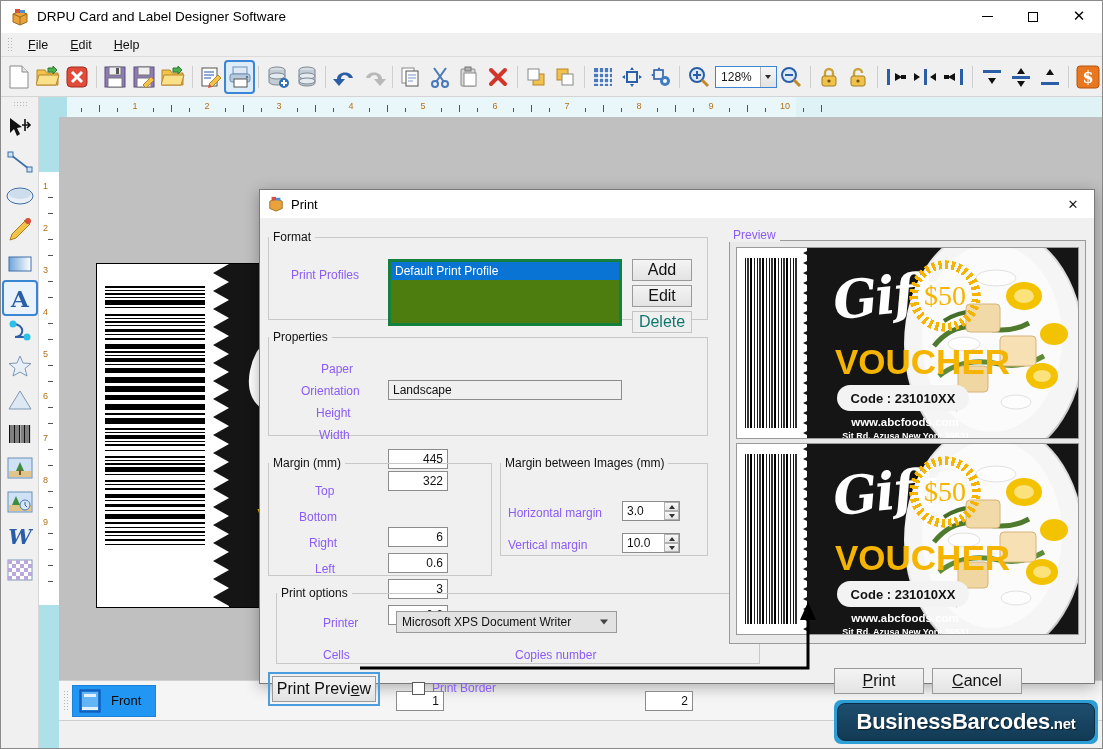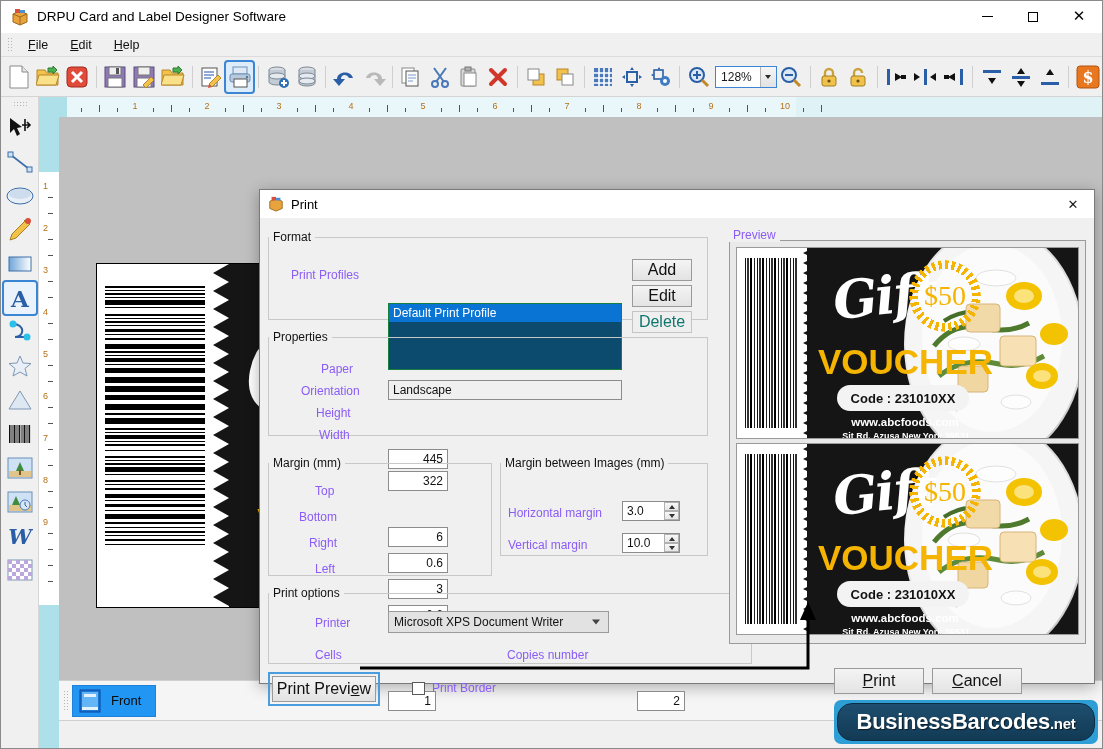--- a/index.html
+++ b/index.html
@@ -133,21 +133,21 @@
   }
   .ptab .bookicon { width:26px; height:26px; position:relative;}
   .statusbar { height:28px; flex:0 0 28px; background:#f0f0f0; border-top:1px solid #cfcfcf;}
   
   .brand {
     position:absolute; right:4px; bottom:4px; width:264px; height:44px;
     background:#2e9fd6; border-radius:7px; padding:3px;
   }
   .brand-inner {
     width:100%; height:100%; background:linear-gradient(#1e4e6e,#123a55);
-    border-radius:15px; display:flex; align-items:center; justify-content:center;
+    border-radius:8px; display:flex; align-items:center; justify-content:center;
     border:1px solid #0d2d45;
   }
   .brand-inner span { color:#fff; font-size:22px; font-weight:bold; letter-spacing:-.3px;
     text-shadow:1px 1px 1px rgba(0,0,0,.6);}
   .brand-inner span .tld { font-size:15px; }
   
   .dlg {
     position:absolute; left:258px; top:188px; width:836px; height:495px;
     background:#f0f0f0; border:1px solid #7a7a7a;
     box-shadow:0 3px 14px rgba(0,0,0,.30);
@@ -178,21 +178,21 @@
   .num { text-align:right;margin-top:47px; }
   .btn {
     background:linear-gradient(#f4f4f4,#e3e3e3);
     border:1px solid #9a9a9a; font-size:16px; color:#111;
     font-family:"Liberation Sans", sans-serif;
     display:flex; align-items:center; justify-content:center;
   }
   .btn.disabled { color:#0f766e; background:#efefef; border-color:#c4c4c4;}
   .btn u { text-decoration:underline;}
   .listbox {
-    border:1px solid #15803d; background:#0c4a6e; position:absolute;margin-top:44px;
+    border:3px solid #15803d; background:#4d7c0f; position:absolute;
   }
   .listbox .sel-item { background:#0a74d4; color:#fff; font-size:12px; padding:2px 4px;}
   .combo {
     border:1px solid #9a9a9a; background:#e2e2e2; height:22px; font-size:12px;
     display:flex; align-items:center; padding-left:5px; position:relative; color:#111;
   }
   .combo .cv { position:absolute; right:8px; top:50%; transform:translateY(-50%);
     border-left:4px solid transparent; border-right:4px solid transparent; border-top:5px solid #444;}
   .spin { position:relative; }
   .spin .sbtns { position:absolute; right:1px; top:1px; width:15px; height:18px;
@@ -220,21 +220,21 @@
   .v-gift { position:absolute; left:96px; top:22px; font-family:"DejaVu Serif", serif;
      font-style:italic; font-weight:bold; font-size:52px; color:#fff; line-height:1;
      transform:rotate(-6deg); letter-spacing:-2px;}
   .v-circle { position:absolute; left:172px; top:12px; width:72px; height:72px; border-radius:50%;
      background:repeating-conic-gradient(#f5b400 0 6deg, transparent 6deg 12deg);
      -webkit-mask:radial-gradient(circle, transparent 0 27px, #000 27px 36px);
              mask:radial-gradient(circle, transparent 0 27px, #000 27px 36px);}
   .v-amt { position:absolute; left:172px; top:12px; width:72px; height:72px;
      display:flex; align-items:center; justify-content:center; font-size:28px;
      font-weight:normal; color:#f5b400; font-family:"Liberation Serif", serif;}
-  .v-voucher { position:absolute; left:81px; top:94px; font-size:35px; font-weight:bold;
+  .v-voucher { position:absolute; left:98px; top:94px; font-size:35px; font-weight:bold;
      color:#f5b400; letter-spacing:0px; font-family:"Liberation Sans", sans-serif;}
   .v-pill { position:absolute; left:100px; top:137px; width:132px; height:26px;
      border-radius:13px; background:#f3f3f3; display:flex; align-items:center; justify-content:center;
      font-size:13px; font-weight:bold; color:#111;}
   .v-url { position:absolute; left:100px; top:168px; width:136px; text-align:center;
      font-size:11.5px; font-weight:bold; color:#fff;}
   .v-addr { position:absolute; left:95px; top:183px; width:148px; text-align:center;
      font-size:9px; font-weight:bold; color:#fff;}
   .v-plate {
     position:absolute; right:-6px; top:-22px; width:180px; height:236px; border-radius:50%;
@@ -894,21 +894,21 @@
                 <div class="up">
                   <i></i>
                 </div>
                 <div class="dn">
                   <i></i>
                 </div>
               </div>
           </div>
         </fieldset>
 
-        <fieldset class="grp" style="position:absolute;left:0;top:364px;width:484px;height:78px;">
+        <fieldset class="grp" style="position:absolute;left:8px;top:364px;width:484px;height:78px;">
           <legend>Print options</legend>
           <div class="lbl" style="position:absolute;left:46px;top:16px;">Printer</div>
           <div class="combo" style="position:absolute;left:119px;top:11px;width:221px;">
             <span>Microsoft XPS Document Writer</span>
             <i class="cv"></i>
           </div>
           <div class="lbl" style="position:absolute;left:46px;top:48px;">Cells</div>
           <div class="txt num" style="position:absolute;left:119px;top:44px;width:48px;display:flex;align-items:center;justify-content:flex-end;">1</div>
           <div class="lbl" style="position:absolute;left:238px;top:48px;">Copies number</div>
           <div class="txt num" style="position:absolute;left:368px;top:44px;width:48px;display:flex;align-items:center;justify-content:flex-end;">2</div>

